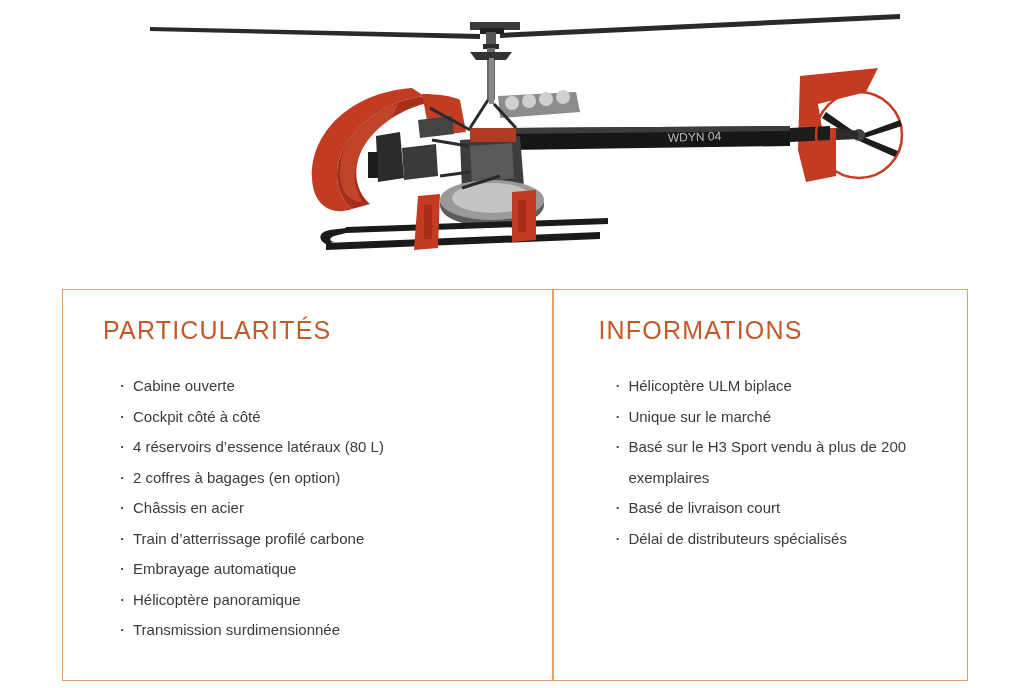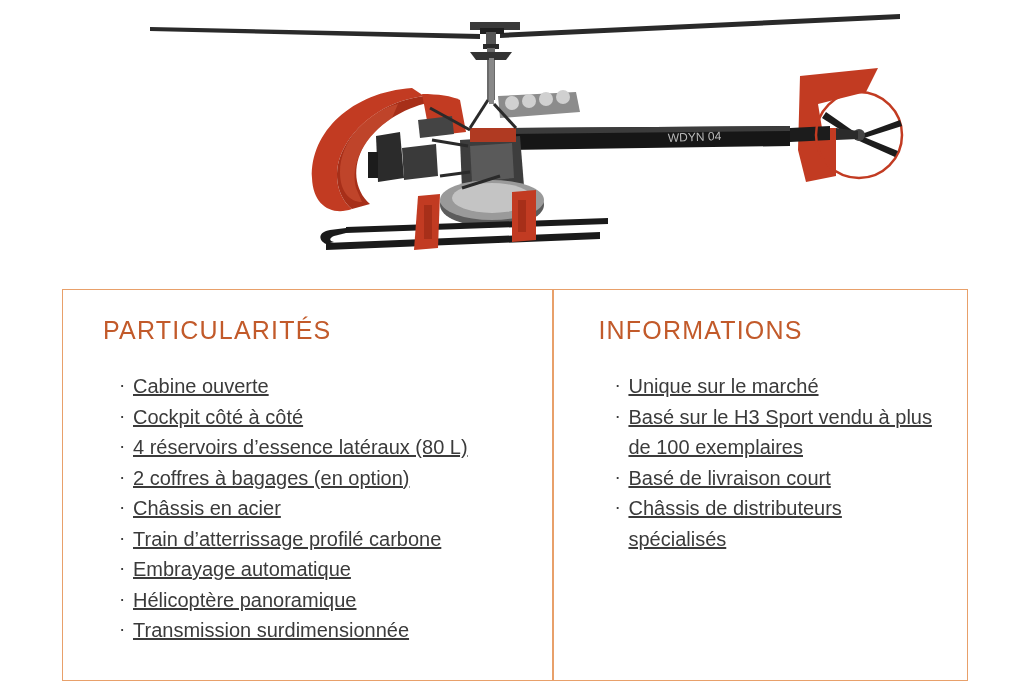--- a/index.html
+++ b/index.html
@@ -61,26 +61,25 @@
   .panel-right .panel-title {
     margin-left: 18px;
   }
   ul.feature-list {
     list-style: none;
     margin: 0;
     padding: 0 0 0 30px;
   }
   ul.feature-list li {
     position: relative;
-    font-size: 20px;
+    font-size: 15px;
     line-height: 30.5px;
     color: #3b3b3b;
     padding-left: 14px;
     font-weight: 400;
-    text-decoration: underline;
   }
   ul.feature-list li::before {
     content: "·";
     position: absolute;
     left: 0;
     top: -1px;
     color: #3b3b3b;
     font-size: 19px;
   }
   .panel-right ul.feature-list {
@@ -191,20 +190,21 @@
       <li>Embrayage automatique</li>
       <li>Hélicoptère panoramique</li>
       <li>Transmission surdimensionnée</li>
 
     </ul>
   </section>
 
   <section class="panel panel-right">
     <h2 class="panel-title">INFORMATIONS</h2>
     <ul class="feature-list">
+      <li>Hélicoptère ULM biplace</li>
       <li>Unique sur le marché</li>
-      <li>Basé sur le H3 Sport vendu à plus de 100 exemplaires</li>
+      <li>Basé sur le H3 Sport vendu à plus de 200 exemplaires</li>
       <li>Basé de livraison court</li>
-      <li>Châssis de distributeurs spécialisés</li>
+      <li>Délai de distributeurs spécialisés</li>
     </ul>
   </section>
 
 </div>
 
 </body></html>

